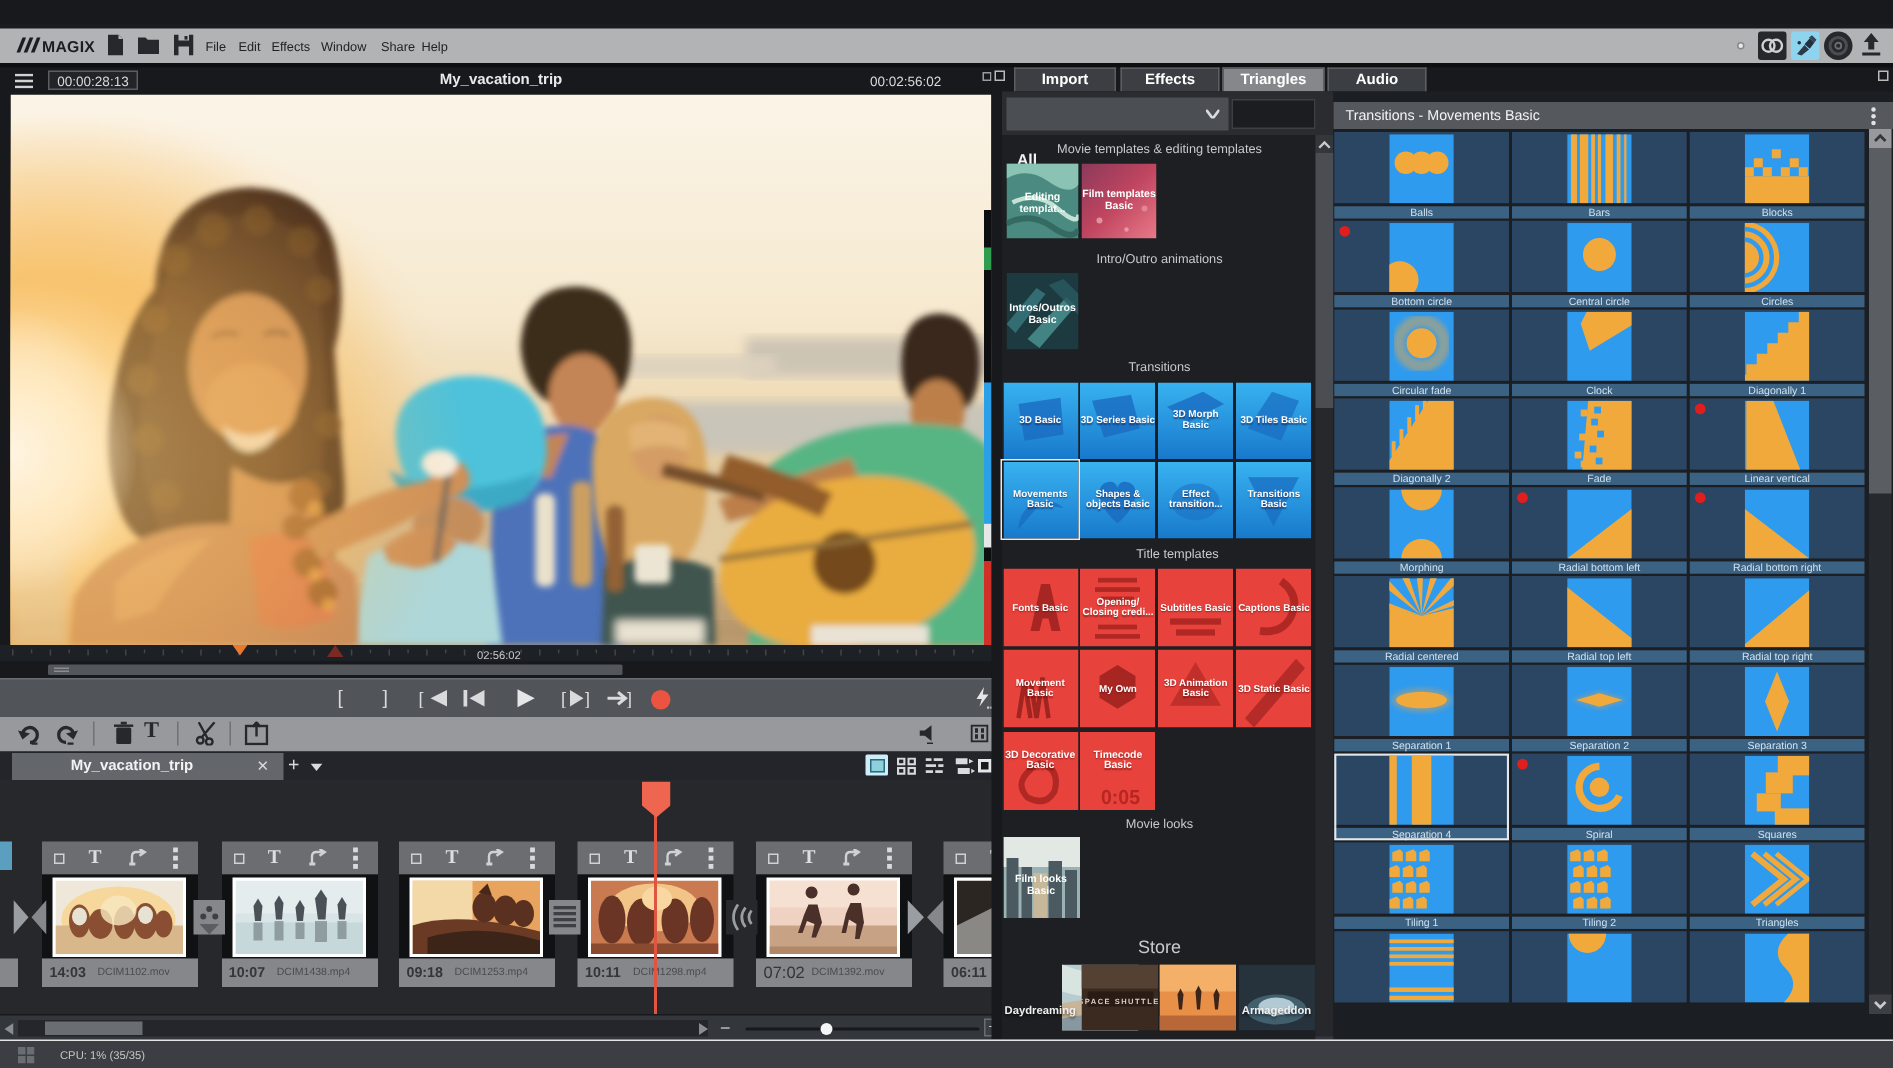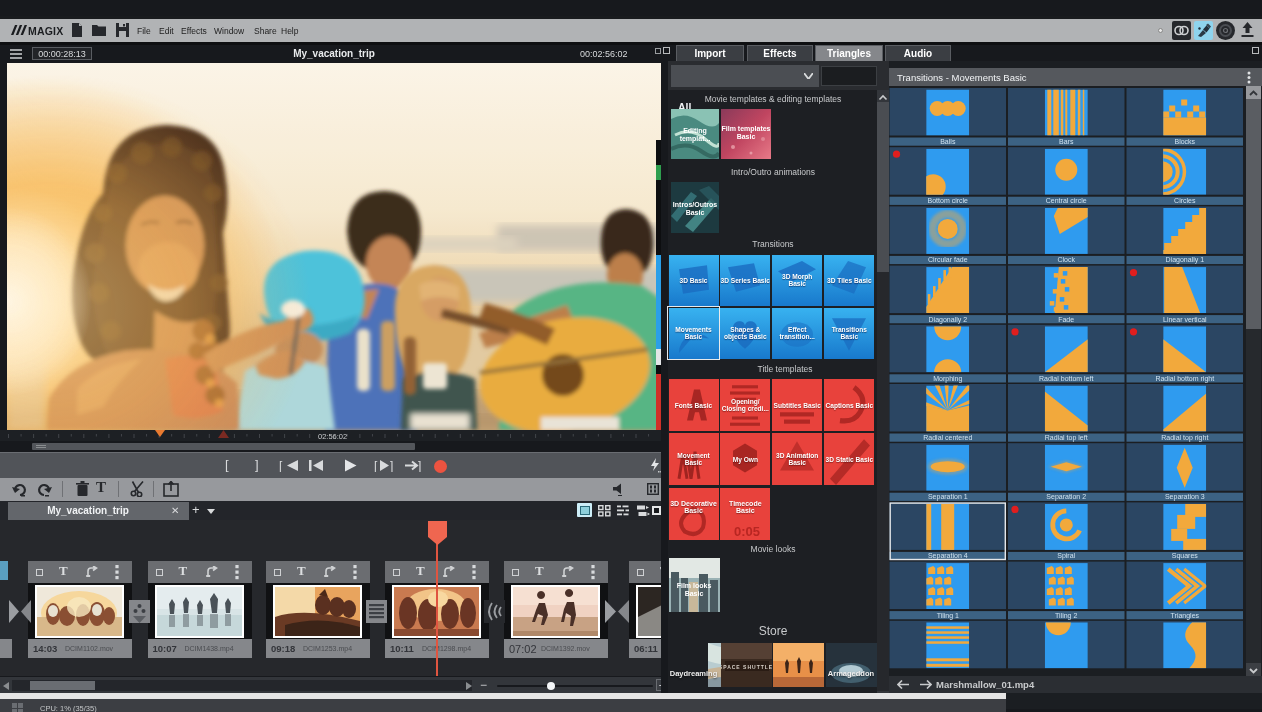--- a/index.html
+++ b/index.html
@@ -1341,32 +1341,23 @@
           </svg></div>
  <div class="abs" style="left:357px;top:25px;width:15px;height:590px;background:#26292d;"></div>
  <div class="abs" style="left:357px;top:25px;width:15px;height:13px;background:#97999d;"><svg width="15" height="13" viewBox="0 0 15 13">
             <path d="M4 8 L7.5 4.5 L11 8" fill="none" stroke="#33363a" stroke-width="1.8"></path>
           </svg></div>
  <div class="abs" style="left:357px;top:38px;width:15px;height:230px;background:#5a5d62;"></div>
  <div class="abs" style="left:357px;top:602px;width:15px;height:13px;background:#3c3f44;"><svg width="15" height="13" viewBox="0 0 15 13">
             <path d="M4 5 L7.5 8.5 L11 5" fill="none" stroke="#c8cacc" stroke-width="1.8"></path>
           </svg></div>
 
- <div class="abs" style="left:0;top:615px;width:373px;height:17px;background:#2b2e33;">
-  <svg class="abs" style="left:8px;top:4px" width="13" height="9" viewBox="0 0 13 9">
-            <path d="M5 0.5 L1 4.5 L5 8.5 M1 4.5 H12" fill="none" stroke="#c8cacc" stroke-width="1.6"></path>
-          </svg>
-  <svg class="abs" style="left:30px;top:4px" width="13" height="9" viewBox="0 0 13 9">
-            <path d="M8 0.5 L12 4.5 L8 8.5 M1 4.5 H12" fill="none" stroke="#c8cacc" stroke-width="1.6"></path>
-          </svg>
-  <span class="abs" style="left:47px;top:3px;font-size:9.5px;font-weight:bold;color:#c8cacc;">Marshmallow_01.mp4</span>
- </div>
       </div>
     </div>
-<div class="abs" style="left:0;top:693px;width:1006px;height:19px;background:#3c3e43;border-top:6px solid #e5e5e5;">
+<div class="abs" style="left:0;top:693px;width:1262px;height:19px;background:#3c3e43;border-top:1px solid #e5e5e5;">
  <svg class="abs" style="left:12px;top:4px" width="11" height="11" viewBox="0 0 11 11">
         <g fill="#6a6d72">
           <rect x="0" y="0" width="5" height="5"></rect>
           <rect x="6" y="0" width="5" height="5"></rect>
           <rect x="0" y="6" width="5" height="5"></rect>
           <rect x="6" y="6" width="5" height="5"></rect>
         </g>
       </svg>
  <span class="abs" style="left:40px;top:5px;font-size:7.5px;color:#c4c6c8;">CPU: 1% (35/35)</span>
 </div>

